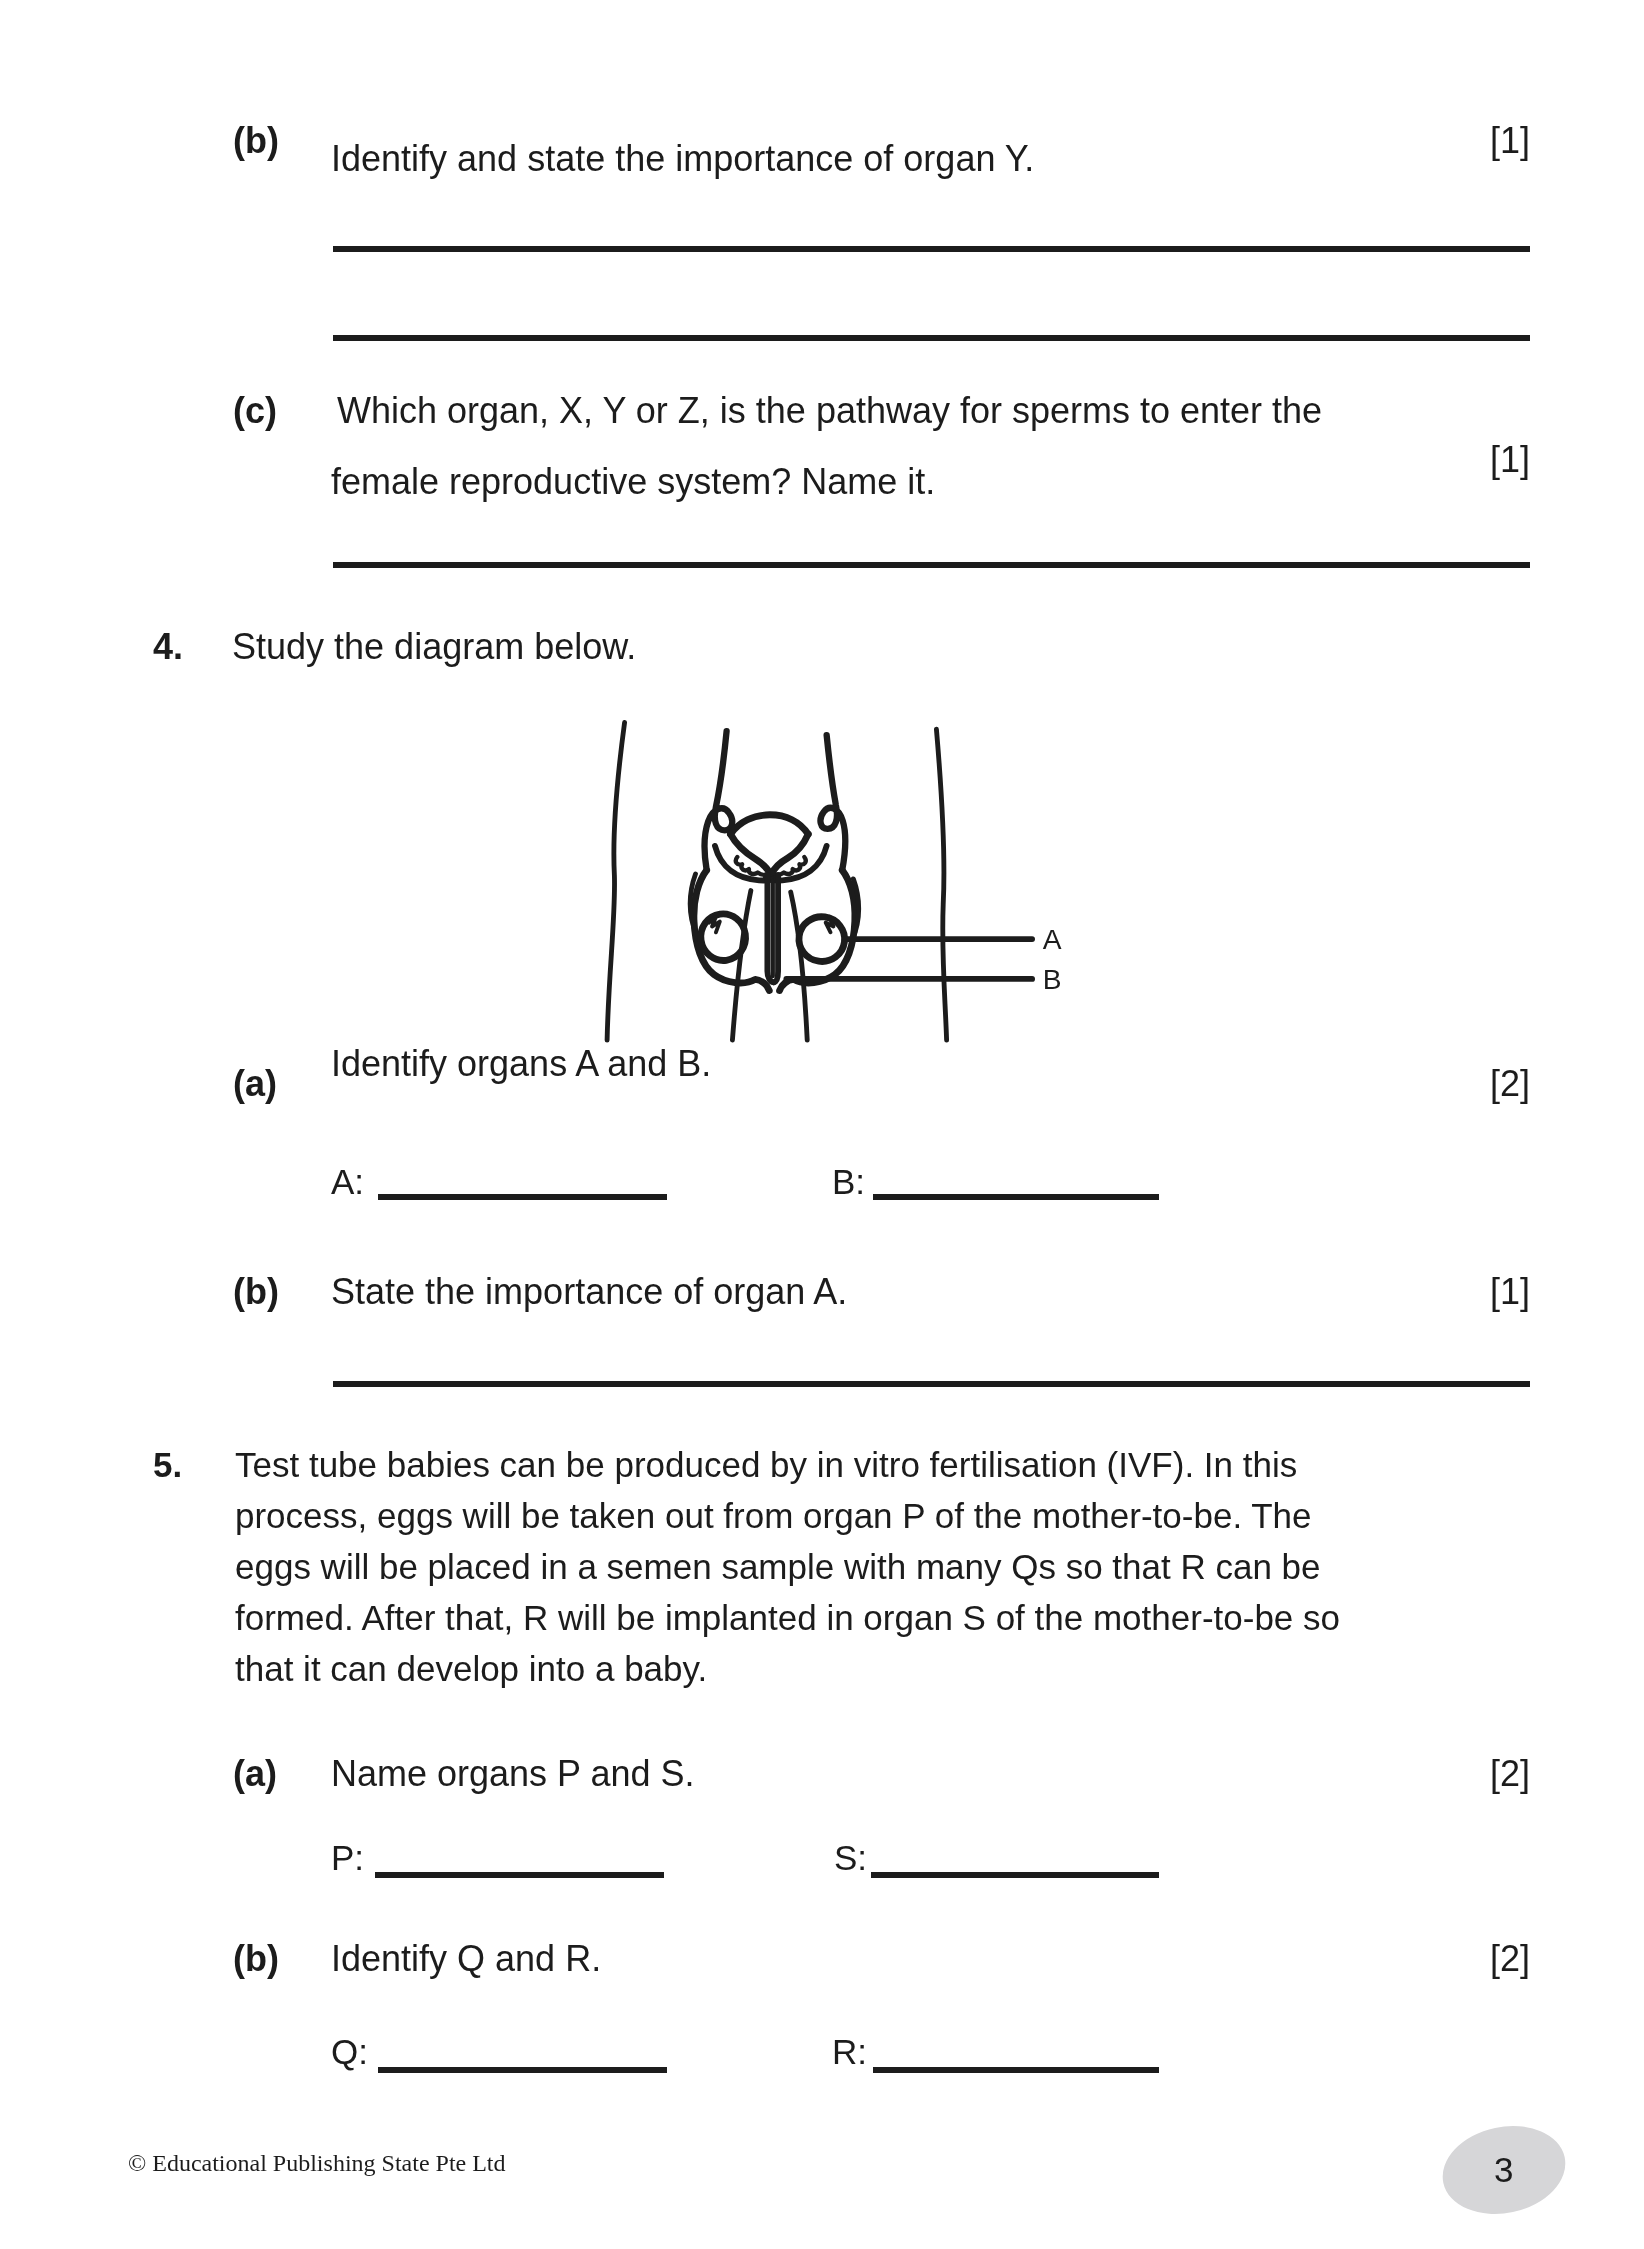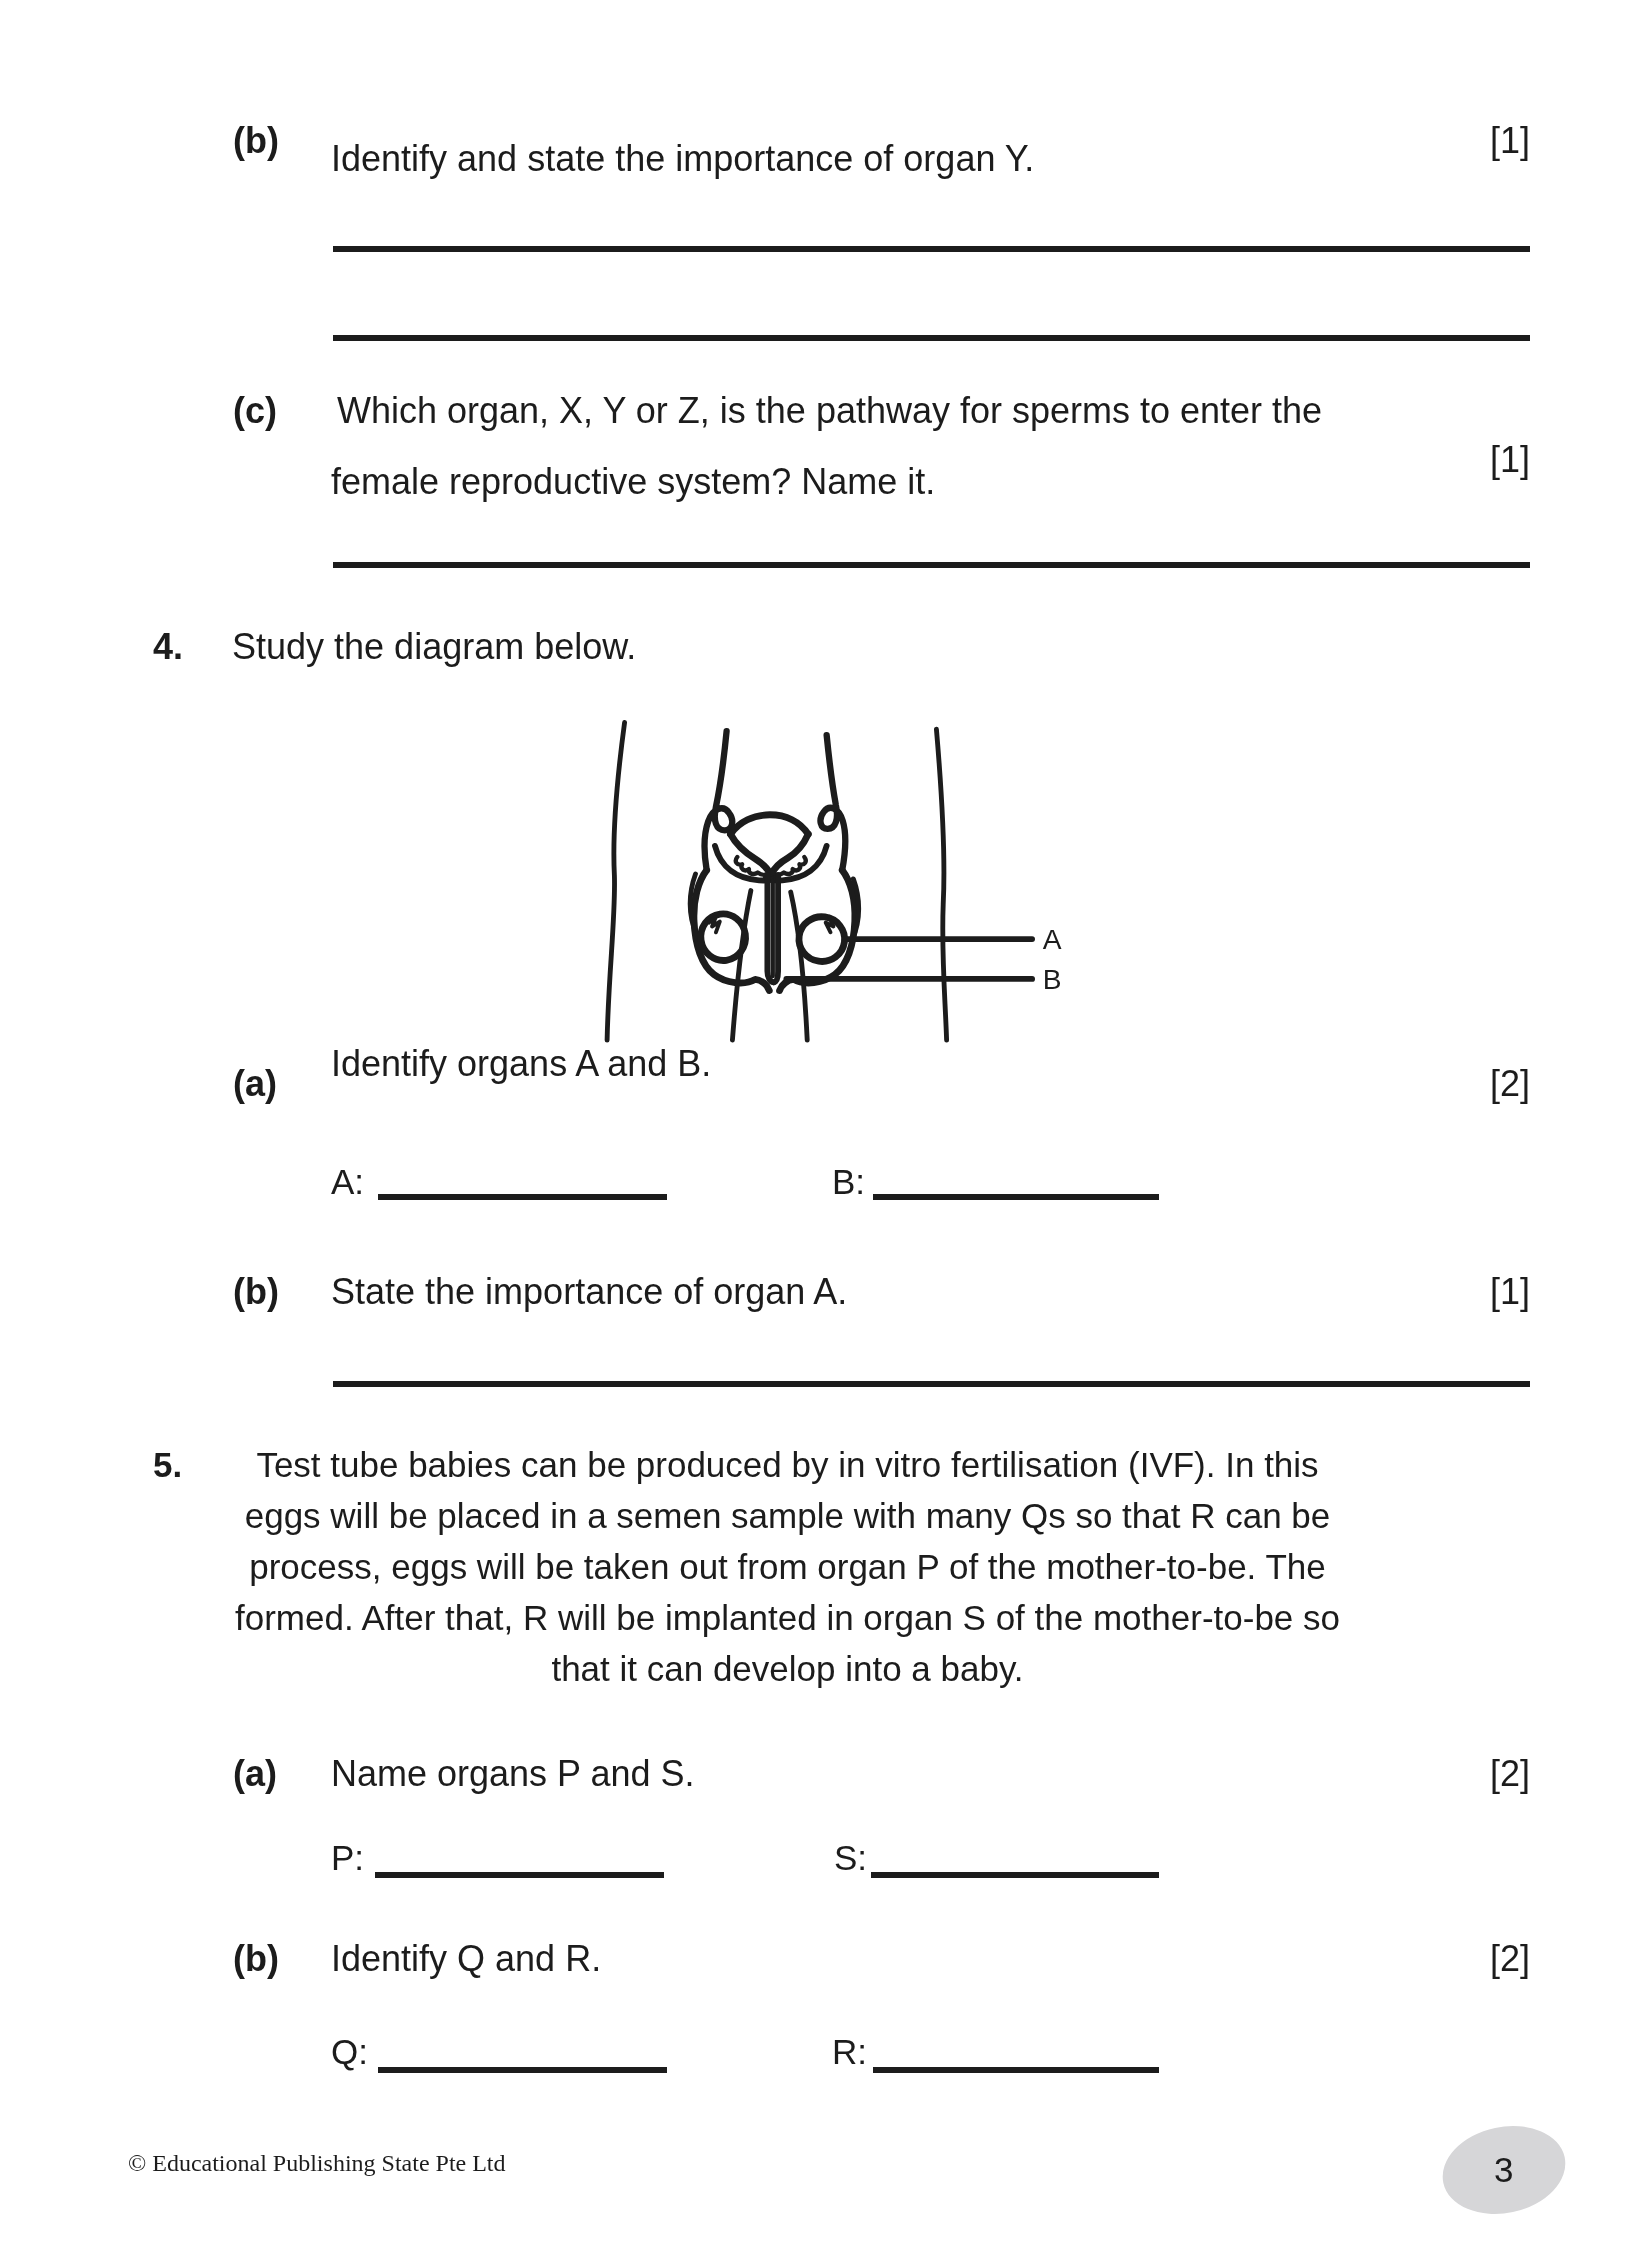--- a/index.html
+++ b/index.html
@@ -94,24 +94,24 @@
   <div class="blank" style="left:378px;top:1194px;width:289px;"></div>
   <div class="abs fieldlabel" style="left:832px;top:1160px;">B:</div>
   <div class="blank" style="left:873px;top:1194px;width:286px;"></div>
 
   <div class="abs h bold" style="left:233px;top:1270px;">(b)</div>
   <div class="abs h" style="left:331px;top:1270px;">State the importance of organ A.</div>
   <div class="marks" style="top:1270px;">[1]</div>
   <div class="rule" style="left:333px;top:1381px;width:1197px;"></div>
 
   <div class="abs para bold" style="left:153px;top:1439px;">5.</div>
-  <div class="abs" style="left:235px;top:1439px;text-align:center;">
+  <div class="abs" style="left:235px;top:1439px;">
     <div class="para">Test tube babies can be produced by in vitro fertilisation (IVF). In this</div>
+    <div class="para">process, eggs will be taken out from organ P of the mother-to-be. The</div>
     <div class="para">eggs will be placed in a semen sample with many Qs so that R can be</div>
-    <div class="para">process, eggs will be taken out from organ P of the mother-to-be. The</div>
     <div class="para">formed. After that, R will be implanted in organ S of the mother-to-be so</div>
     <div class="para">that it can develop into a baby.</div>
   </div>
 
   <div class="abs h bold" style="left:233px;top:1752px;">(a)</div>
   <div class="abs h" style="left:331px;top:1752px;">Name organs P and S.</div>
   <div class="marks" style="top:1752px;">[2]</div>
 
   <div class="abs fieldlabel" style="left:331px;top:1836px;">P:</div>
   <div class="blank" style="left:375px;top:1872px;width:289px;"></div>

